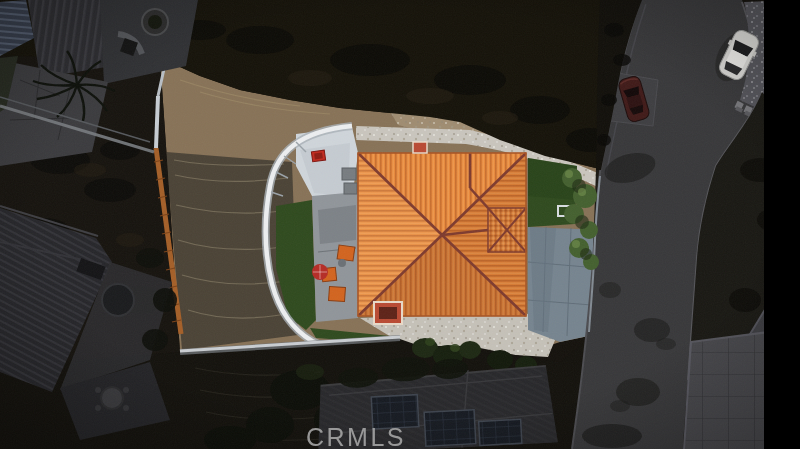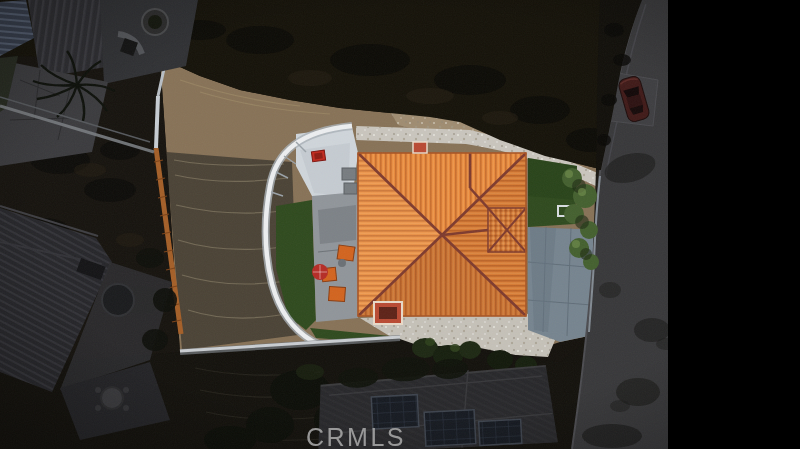--- a/index.html
+++ b/index.html
@@ -1,16 +1,16 @@
 <!DOCTYPE html>
 <html><head>
 <meta charset="utf-8">
 <style>
   html,body{margin:0;padding:0;background:#000;}
-  .stage{position:relative;width:668px;height:449px;overflow:hidden;background:#14110c;
+  .stage{position:relative;width:764px;height:449px;overflow:hidden;background:#14110c;
          font-family:"Liberation Sans",sans-serif;}
   .stage svg{position:absolute;left:0;top:0;display:block;}
   .watermark{position:absolute;left:306px;top:423px;font-size:25px;font-weight:400;
              letter-spacing:2.5px;color:#a8a8a8;opacity:.88;
              font-family:"Liberation Sans",sans-serif;user-select:none;}
 </style>
 </head>
 <body>
 
 <div class="stage">

